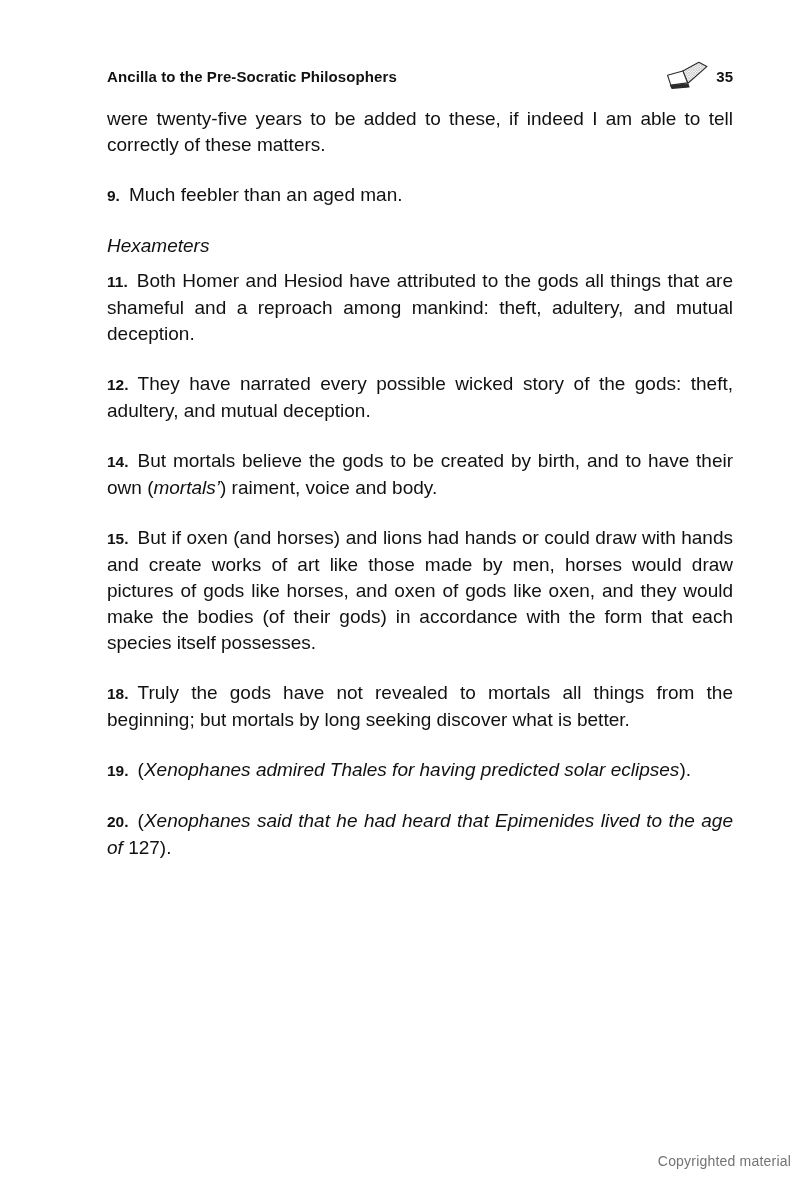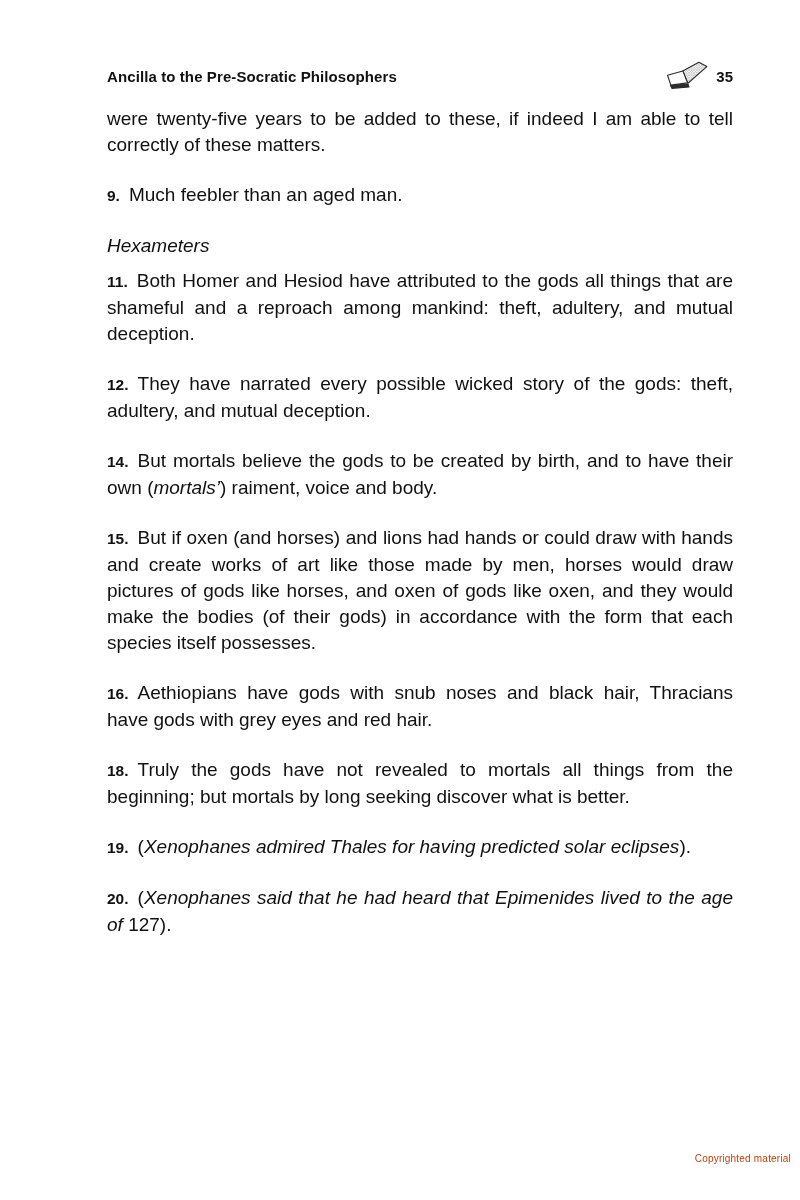--- a/index.html
+++ b/index.html
@@ -61,22 +61,22 @@
     font-size: 19px;
     line-height: 26px;
     font-style: italic;
     font-weight: normal;
     margin: 0 0 9px 0;
   }
   .copyright {
     position: absolute;
     top: 1153px;
     right: 9px;
-    font-size: 10px;
-    color: #c2410c;
+    font-size: 14px;
+    color: #737373;
     letter-spacing: 0.2px;
   }
 </style>
 </head>
 <body>
 
 <div class="page">
 
   <header class="hdr">
     <span class="hdr-title">Ancilla to the Pre-Socratic Philosophers</span>
@@ -108,21 +108,20 @@
 
     <p class="body-p"><span class="num">11.</span><span>Both Homer and Hesiod have attributed to the gods all things that are shameful and a reproach among mankind: theft, adultery, and mutual deception.</span></p>
 
     <p class="body-p"><span class="num">12.</span><span>They have narrated every possible wicked story of the gods: theft, adultery, and mutual deception.</span></p>
 
 
     <p class="body-p"><span class="num">14.</span><span>But mortals believe the gods to be created by birth, and to have their own (</span><i>mortals’</i><span>) raiment, voice and body.</span></p>
 
     <p class="body-p"><span class="num">15.</span><span>But if oxen (and horses) and lions had hands or could draw with hands and create works of art like those made by men, horses would draw pictures of gods like horses, and oxen of gods like oxen, and they would make the bodies (of their gods) in accordance with the form that each species itself possesses.</span></p>
 
-    <p class="body-p"><span class="num">16.</span><span>Aethiopians have gods with snub noses and black hair, Thracians have gods with grey eyes and red hair.</span></p>
 
 
     <p class="body-p"><span class="num">18.</span><span>Truly the gods have not revealed to mortals all things from the beginning; but mortals by long seeking discover what is better.</span></p>
 
     <p class="body-p"><span class="num">19.</span><span>(</span><i>Xenophanes admired Thales for having predicted solar eclipses</i><span>).</span></p>
 
     <p class="body-p"><span class="num">20.</span><span>(</span><i>Xenophanes said that he had heard that Epimenides lived to the age of</i><span> 127).</span></p>
 
   </main>
 

